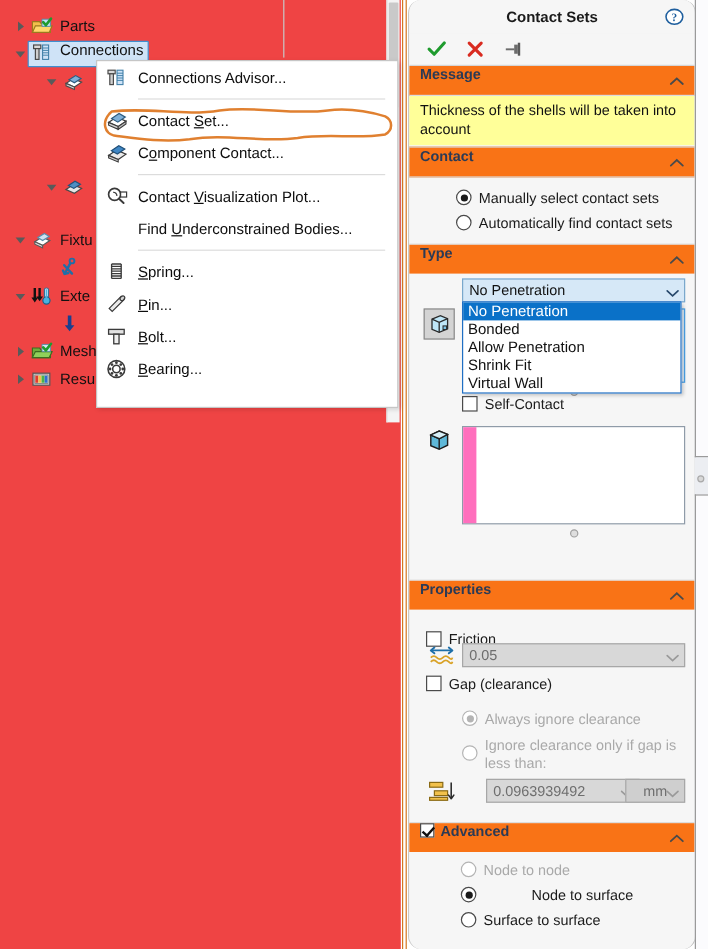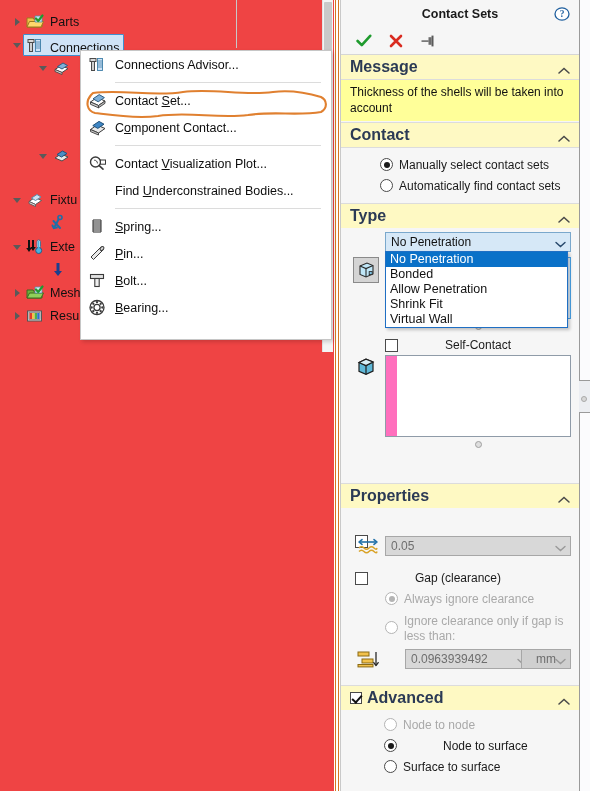--- a/index.html
+++ b/index.html
@@ -74,20 +74,21 @@
   #contact-set-highlight svg{display:block;}
 
   
   .split-bar{position:absolute;top:0;width:1px;height:791px;background:#d4761f;}
 
   
   #pm-panel{
     position:absolute;left:340px;top:0;width:238px;height:791px;
     background:#f6f6f6;border-left:1px solid #c9c9c9;border-right:1px solid #b9b9b9;
     overflow:hidden;
+    border-radius:11px;
   }
   #pm-outer-right{
     position:absolute;left:579px;top:0;width:11px;height:791px;background:#eceef2;
   }
   #pm-outer-right .edge-box{
     position:absolute;left:0;width:11px;border:1px solid #9a9a9a;border-right:none;
     background:#fbfbfd;box-sizing:border-box;
   }
   #pm-outer-right .dot{
     position:absolute;left:2px;width:6px;height:6px;border-radius:50%;
@@ -102,39 +103,39 @@
   .pm-help{
     position:absolute;right:9px;top:6px;width:16px;height:16px;
   }
   .pm-toolbar{
     height:26px;display:flex;align-items:center;gap:6px;padding-left:10px;
     border-bottom:1px solid #d6d6d6;background:#f6f6f6;
   }
   .tb-btn{width:26px;height:22px;display:flex;align-items:center;justify-content:center;}
 
   .sec-head{
-    height:24px;display:flex;align-items:center;padding:0 8px 0 9px;
-    font-weight:bold;font-size:16px;color:#2b3a55;
-    border-bottom:1px solid #dcdcdc;background:#fef9c3;position:relative;
+    height:24px;display:flex;align-items:flex-start;padding:0 8px 0 9px;
+    font-weight:bold;font-size:12px;color:#2b3a55;
+    border-bottom:1px solid #dcdcdc;background:#f97316;position:relative;
   }
   .sec-head .chev{position:absolute;right:9px;top:7px;width:12px;height:10px;}
   .sec-head .cb{margin-right:5px;}
 
   .msg-box{
     background:#ffff99;color:#111;font-size:12px;line-height:16px;
     padding:4px 8px 5px 9px;border-bottom:1px solid #f6f6f6;
   }
 
   .sec-body{padding:5px 8px 6px 9px;background:#f6f6f6;}
   .sec-sep{height:1px;background:#dcdcdc;}
 
   .radio-row{display:flex;align-items:center;height:21px;font-size:12px;padding-left:30px;}
   .radio-row.indent2{padding-left:40px;}
   .radio-row.wrap{height:auto;align-items:flex-start;padding-top:2px;}
-  .check-row{display:flex;align-items:flex-end;height:22px;font-size:12px;gap:41px;}
+  .check-row{display:flex;align-items:flex-start;height:22px;font-size:12px;}
 
   .radio{
     width:13px;height:13px;border-radius:50%;border:1px solid #4a4a4a;background:#fff;
     box-sizing:border-box;margin-right:6px;flex:0 0 13px;position:relative;
   }
   .radio.checked::after{
     content:"";position:absolute;left:2.5px;top:2.5px;width:6px;height:6px;border-radius:50%;background:#1a1a1a;
   }
   .radio.disabled{border-color:#b4b4b4;}
   .radio.disabled.checked::after{background:#b4b4b4;}
@@ -205,21 +206,21 @@
         <path d="M10 4.5 L12.2 7 L16.5 1.5" fill="none" stroke="#1f9b2e" stroke-width="2.2" stroke-linecap="round" stroke-linejoin="round"></path>
       </svg>
     </span>
     <span class="tw-label">Parts</span>
   </div>
 
   <div class="tree-item" style="left:10px;top:34px;">
     <span class="tw-arrow expanded">
         <i></i>
       </span>
-    <span class="tw-sel" style="display:flex;align-items:flex-end;height:20px;">
+    <span class="tw-sel" style="display:flex;align-items:flex-start;height:20px;">
       <span class="tw-icon">
         <svg width="18" height="16" viewBox="0 0 18 16">
           <rect x="2" y="1.5" width="6" height="3" fill="#d9d9d9" stroke="#4a4a4a" stroke-width="1"></rect>
           <rect x="3.5" y="4.5" width="3" height="9" fill="#cfcfcf" stroke="#4a4a4a" stroke-width="1"></rect>
           <rect x="9.5" y="1.5" width="5" height="12" fill="#cfe3f7" stroke="#3f7fa8" stroke-width=".9"></rect>
           <g stroke="#3f7fa8" stroke-width=".8">
             <line x1="9.5" y1="4" x2="14.5" y2="4"></line>
               <line x1="9.5" y1="6" x2="14.5" y2="6"></line>
             <line x1="9.5" y1="8" x2="14.5" y2="8"></line>
               <line x1="9.5" y1="10" x2="14.5" y2="10"></line>

